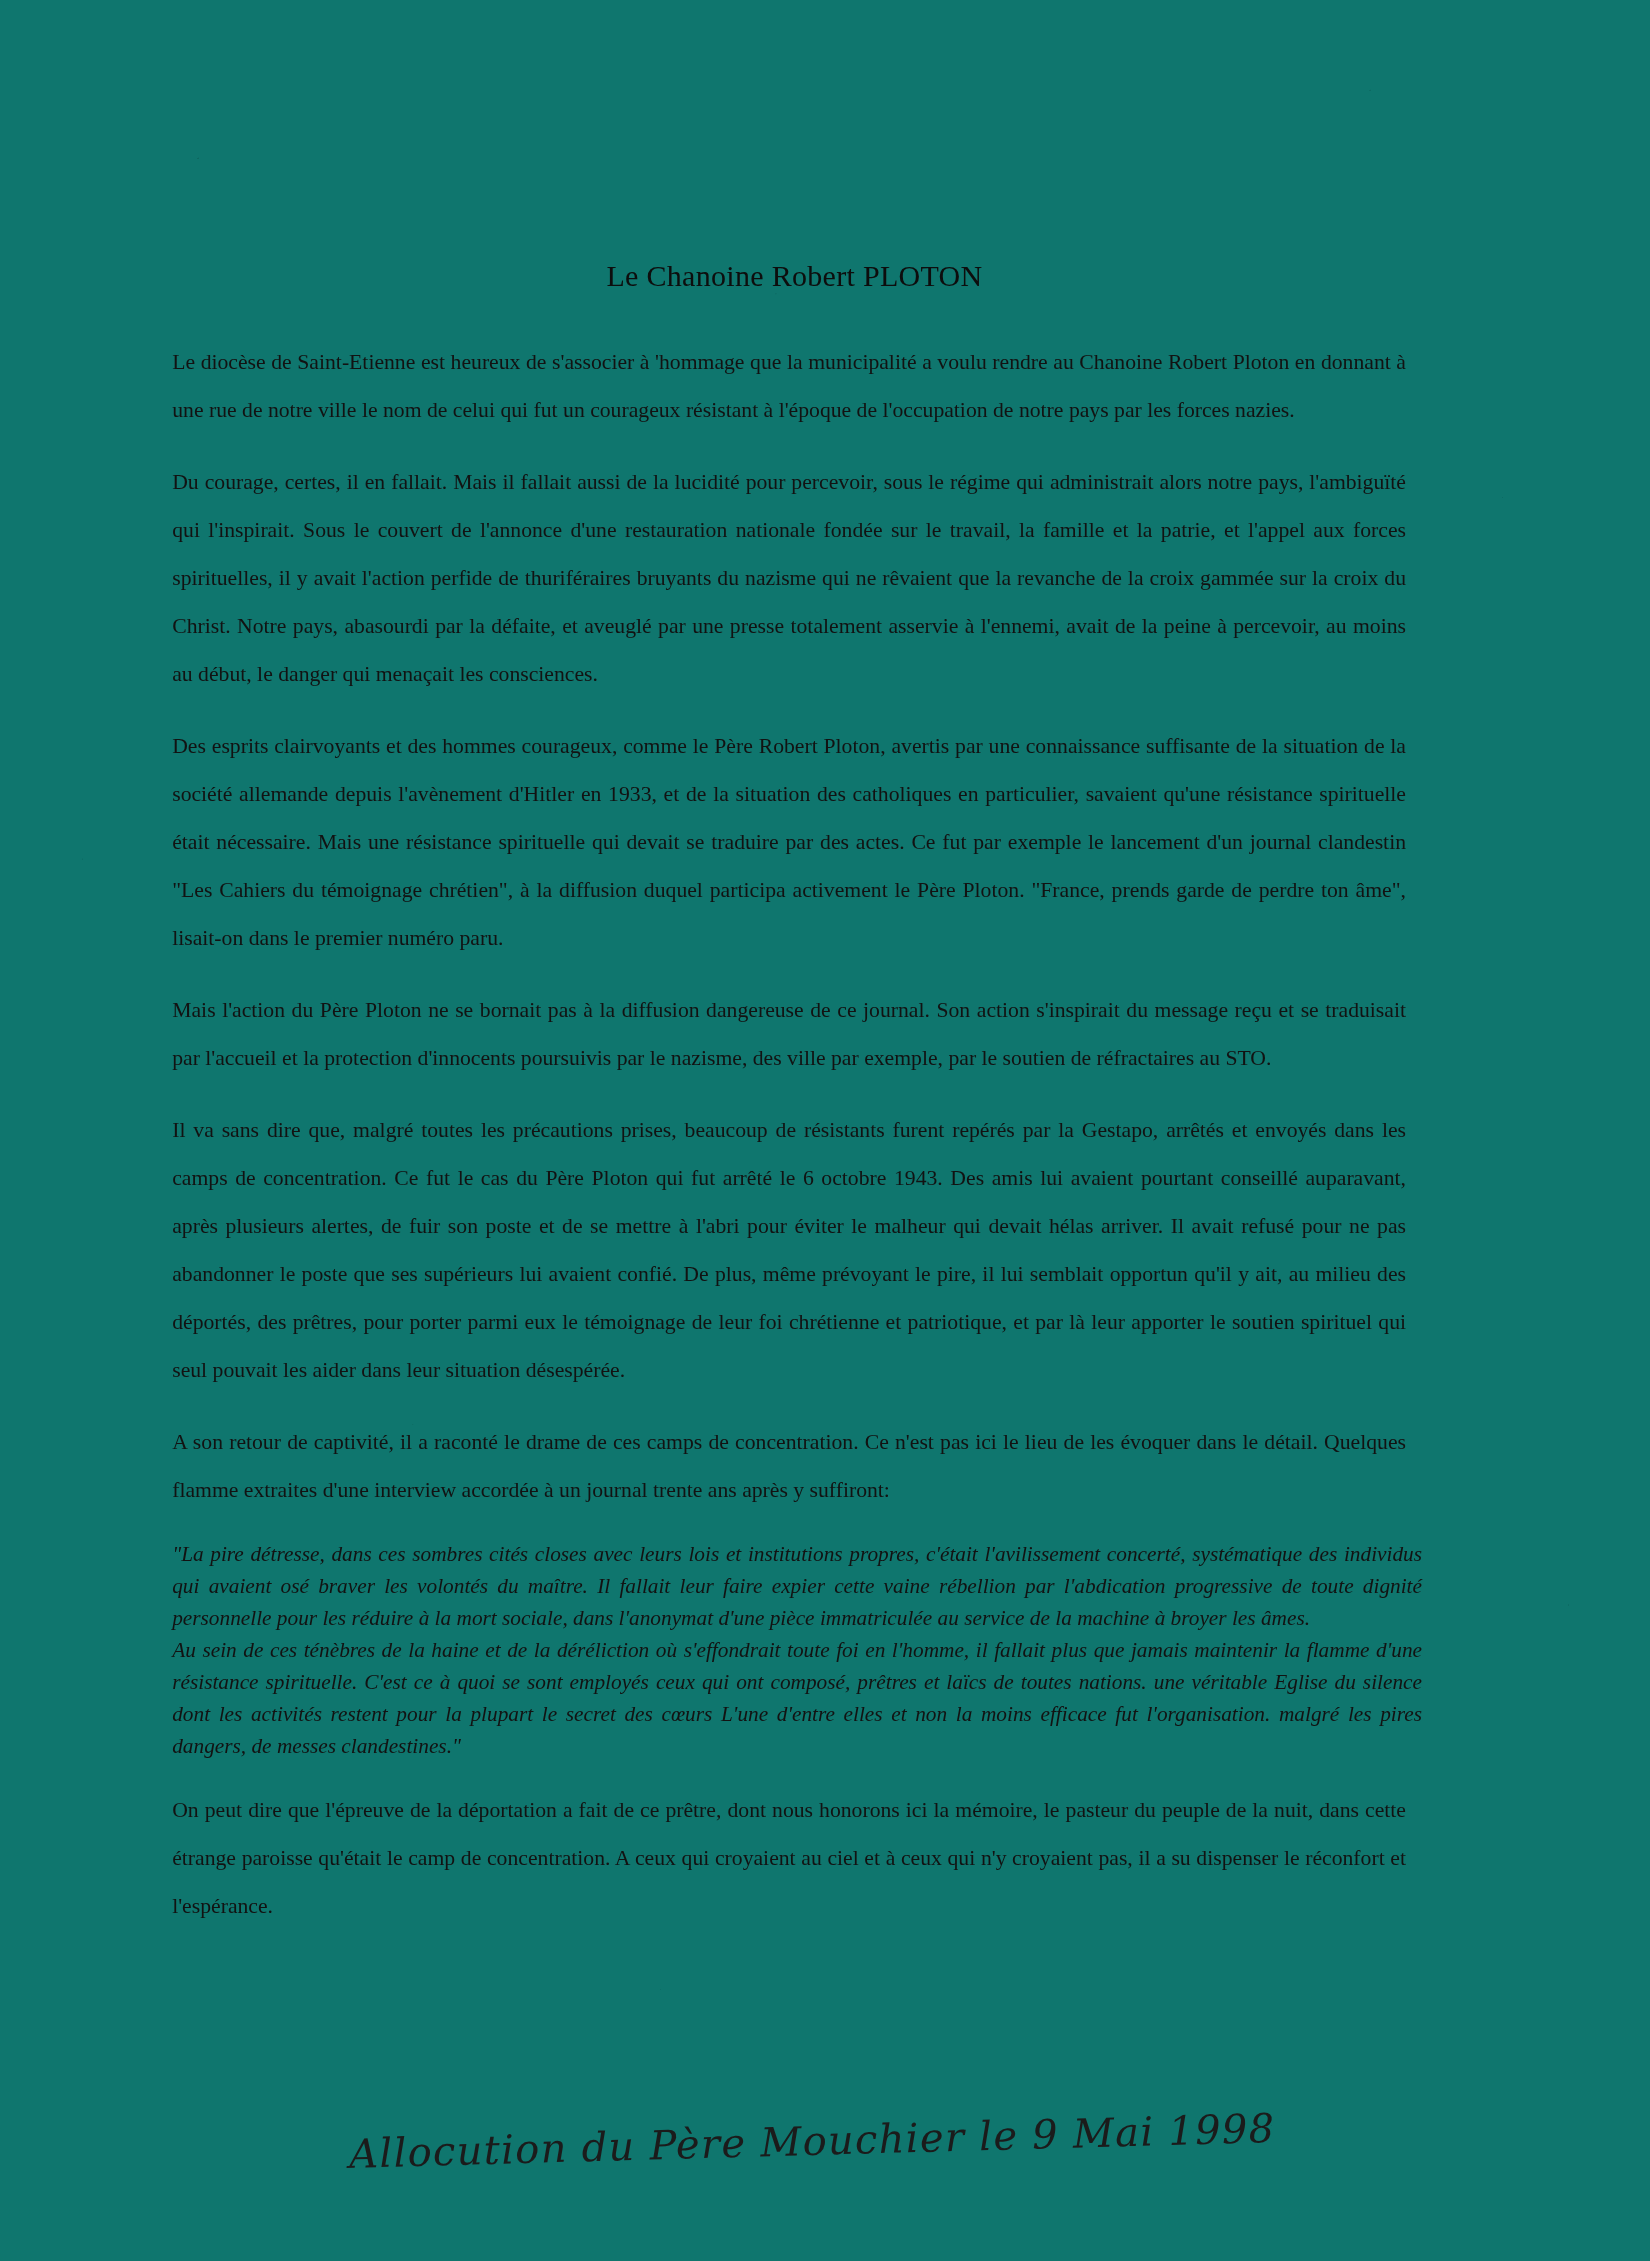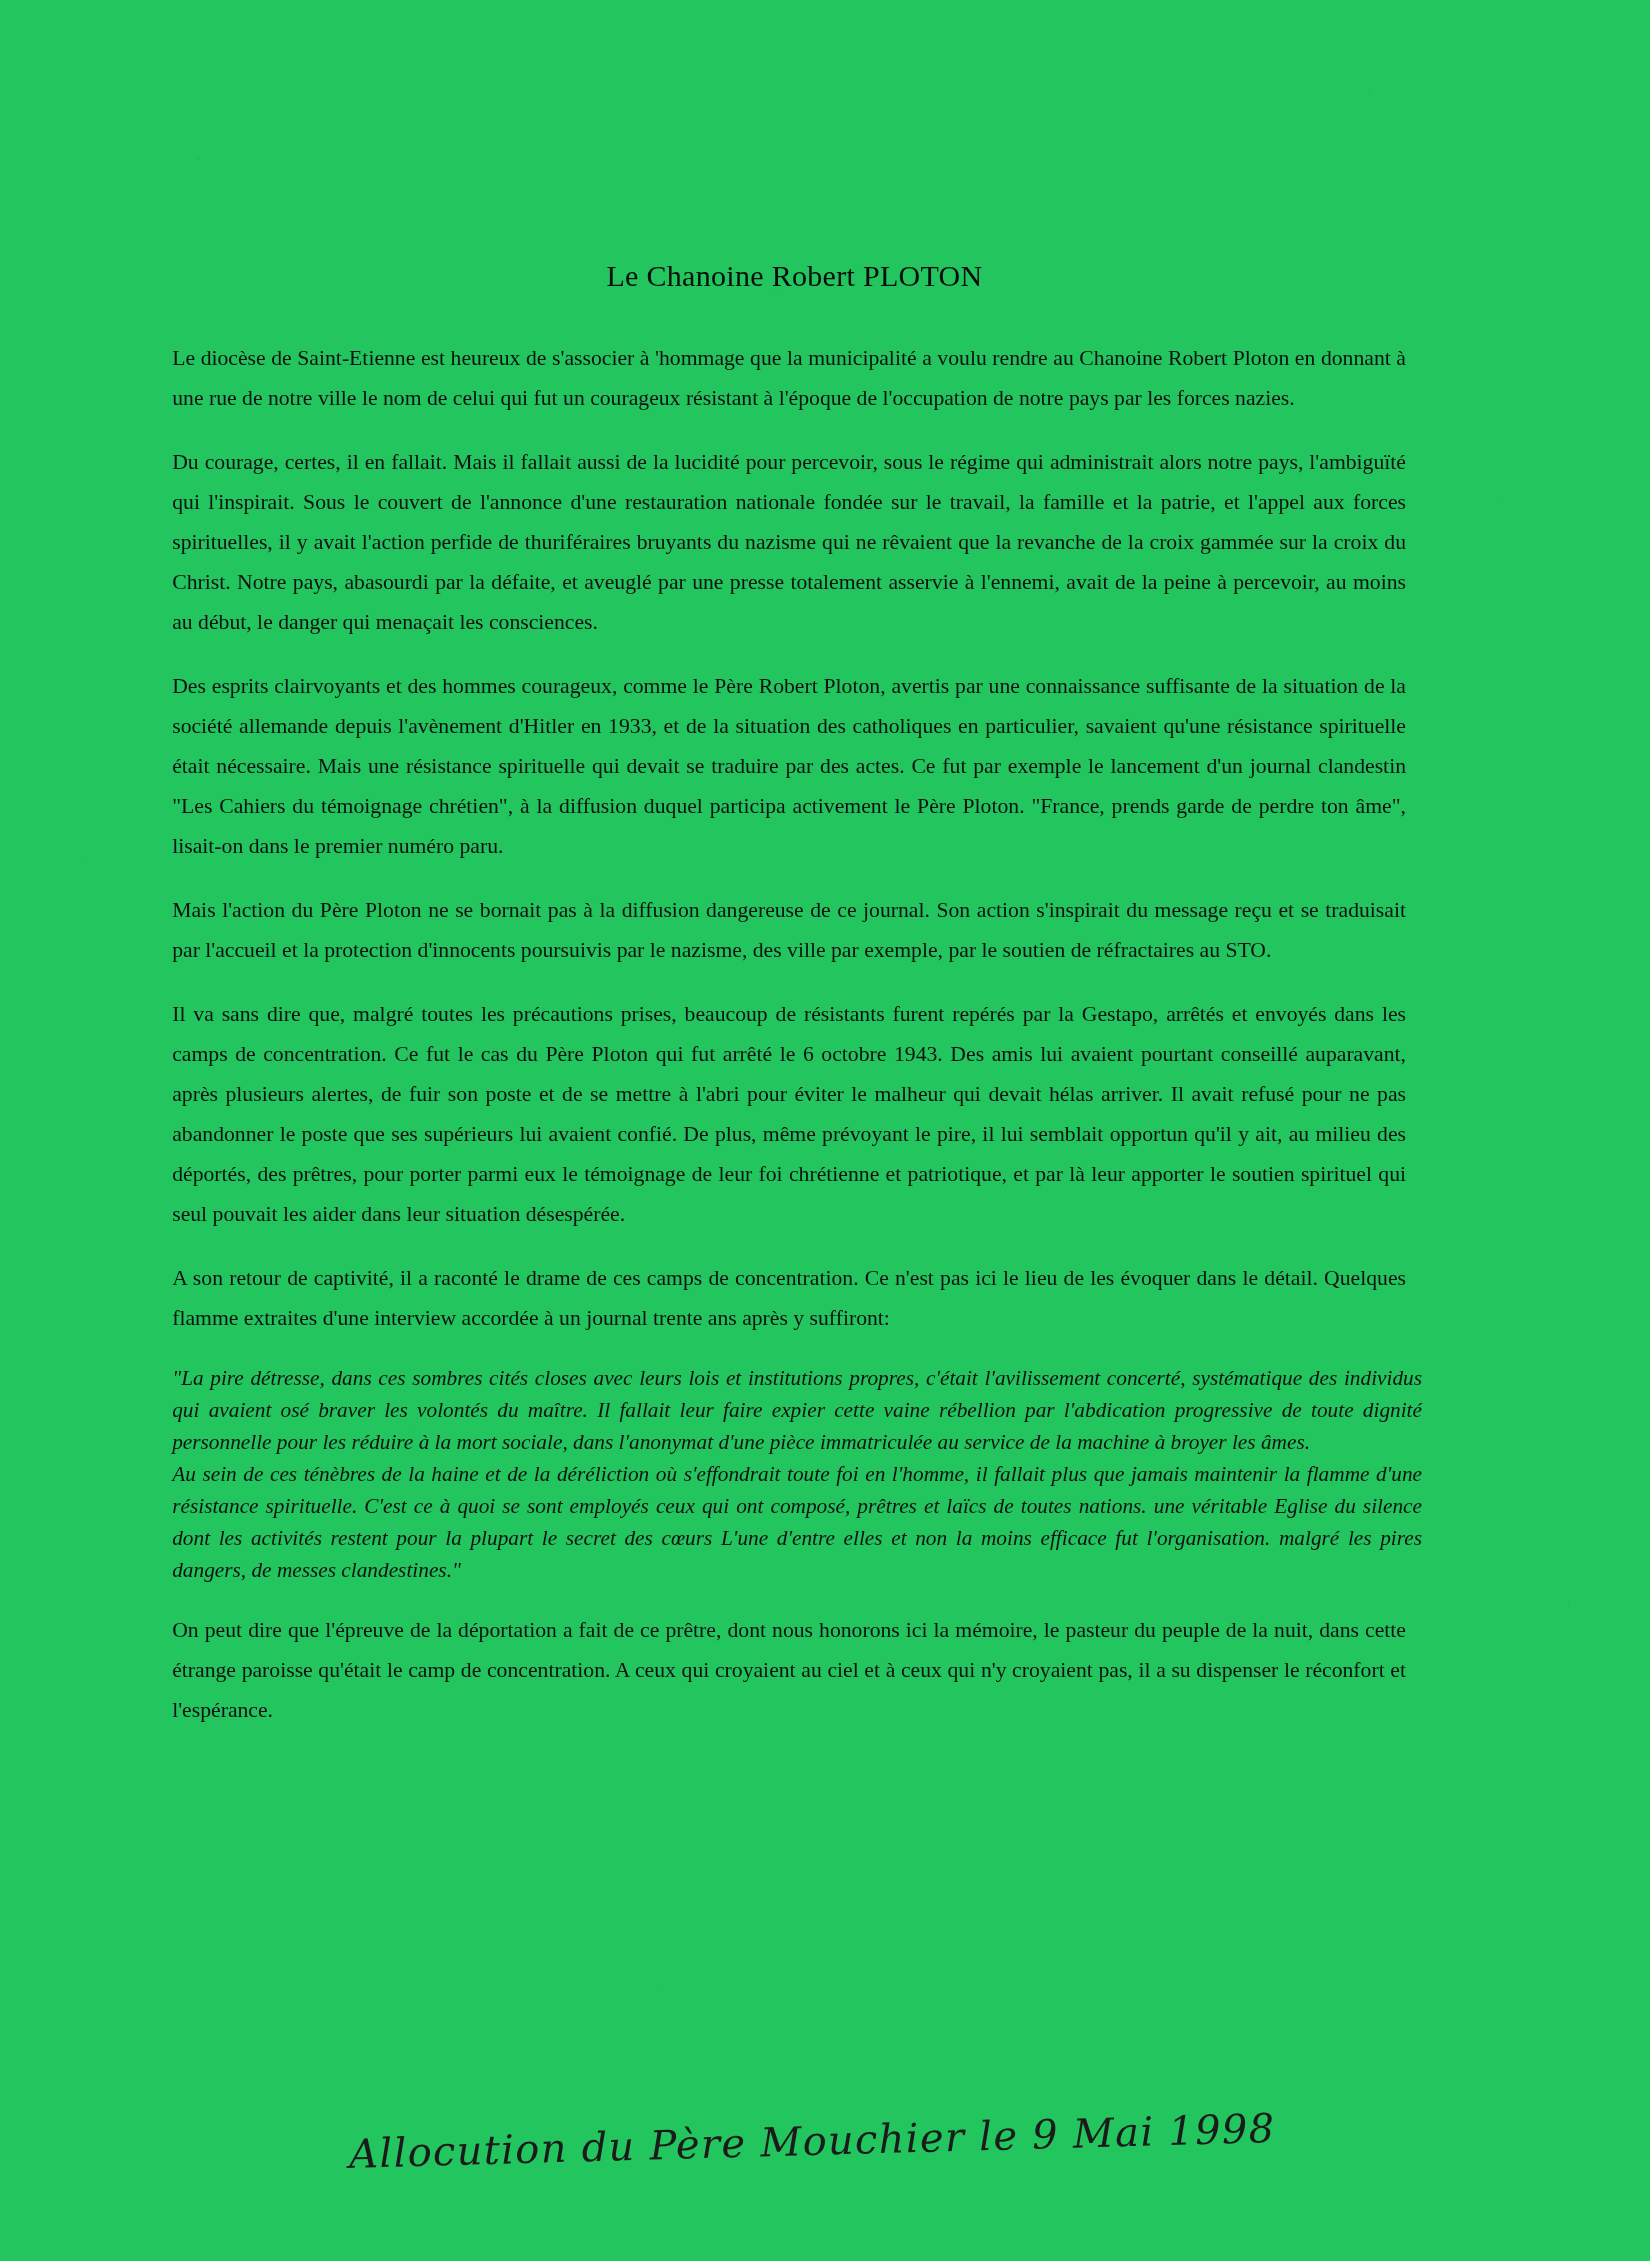--- a/index.html
+++ b/index.html
@@ -12,21 +12,21 @@
     width: 1651px;
     height: 2261px;
     position: relative;
     font-family: "Liberation Serif", "DejaVu Serif", serif;
     color: #111111;
     overflow: hidden;
   }
   .page {
     position: absolute;
     inset: 0;
-    background: #22c55e;
+    background: #0f766e;
     padding-left: 16px;
   }
   
   .speckle {
     position: absolute;
     inset: 0;
     pointer-events: none;
     opacity: .55;
     background-image:
       radial-gradient(circle at 12% 7%, rgba(0,0,0,.22) 0 0.8px, transparent 0.9px),
@@ -50,21 +50,21 @@
     font-family: "Liberation Serif", "DejaVu Serif", serif;
     font-size: 30px;
     font-weight: 400;
     text-align: center;
     letter-spacing: 0.3px;
     margin: 0 0 45px 0;
     color: #0d0d0d;
   }
   p.para {
     font-size: 21.7px;
-    line-height: 40px;
+    line-height: 48px;
     text-align: justify;
     text-justify: inter-word;
     margin: 0 16px 24px 0;
     text-indent: 0;
     padding-left: 5.2px;
     color: #121212;
   }
   p.para:first-letter { margin-left: 0; }
   .quote {
     font-style: italic;

